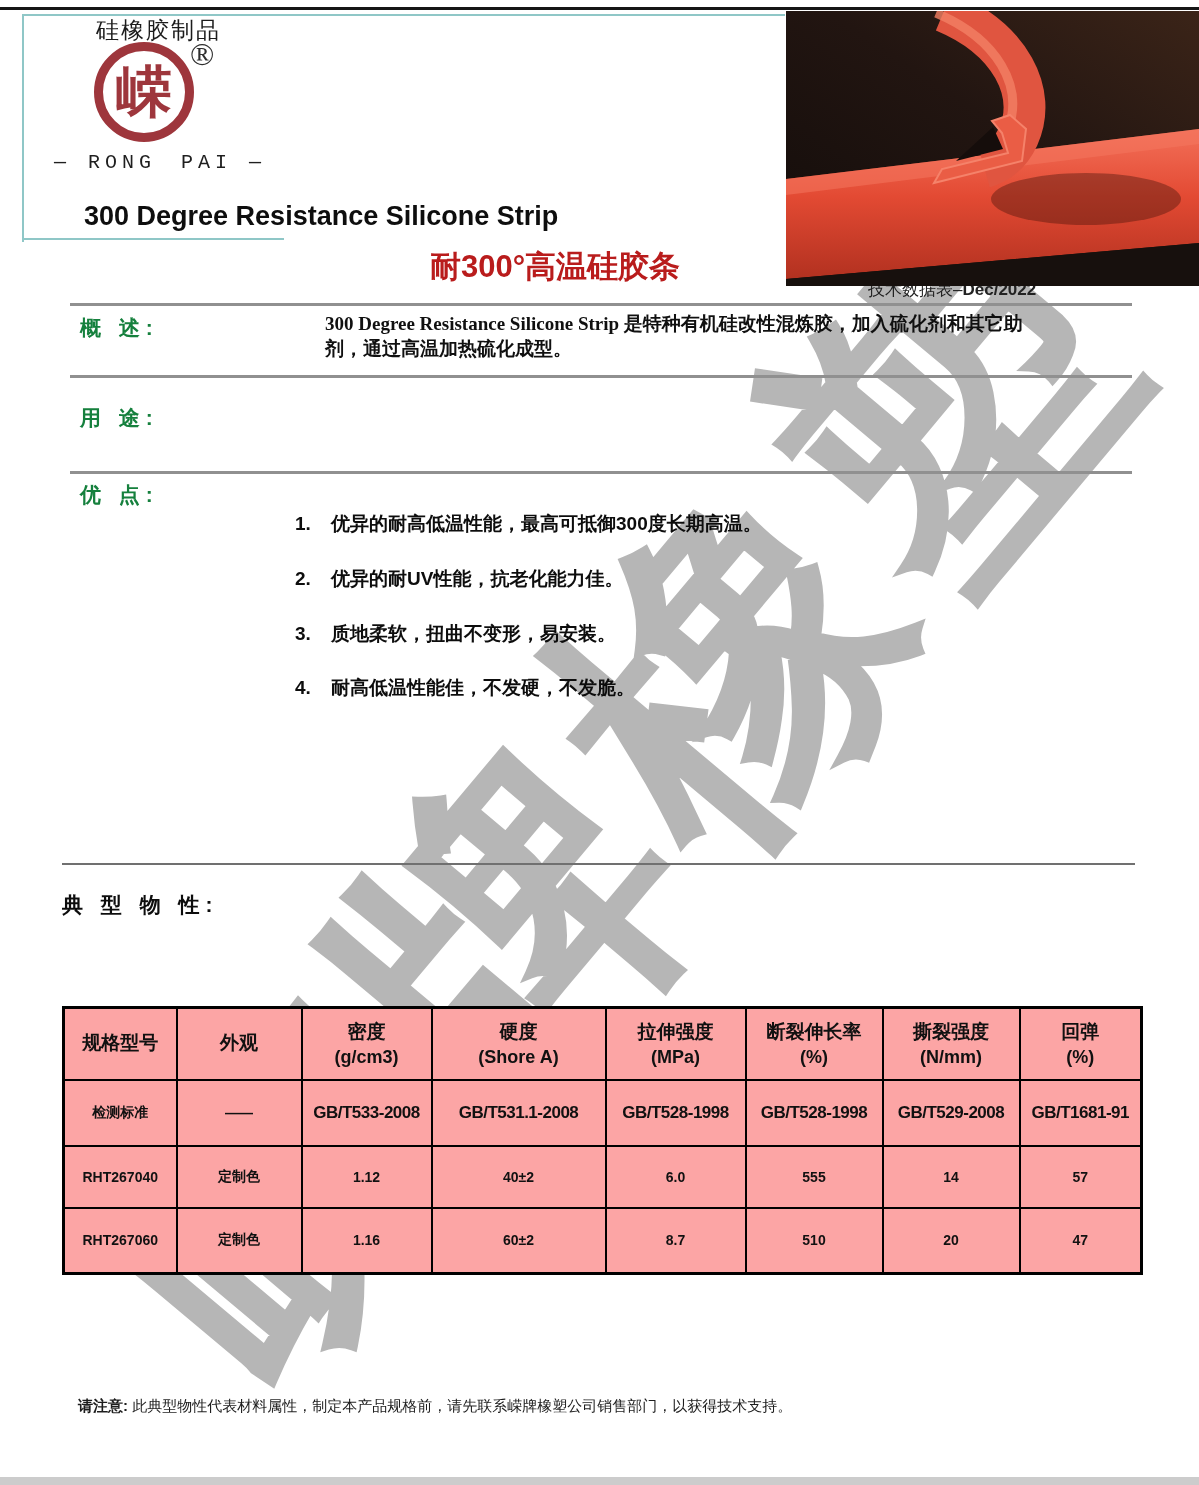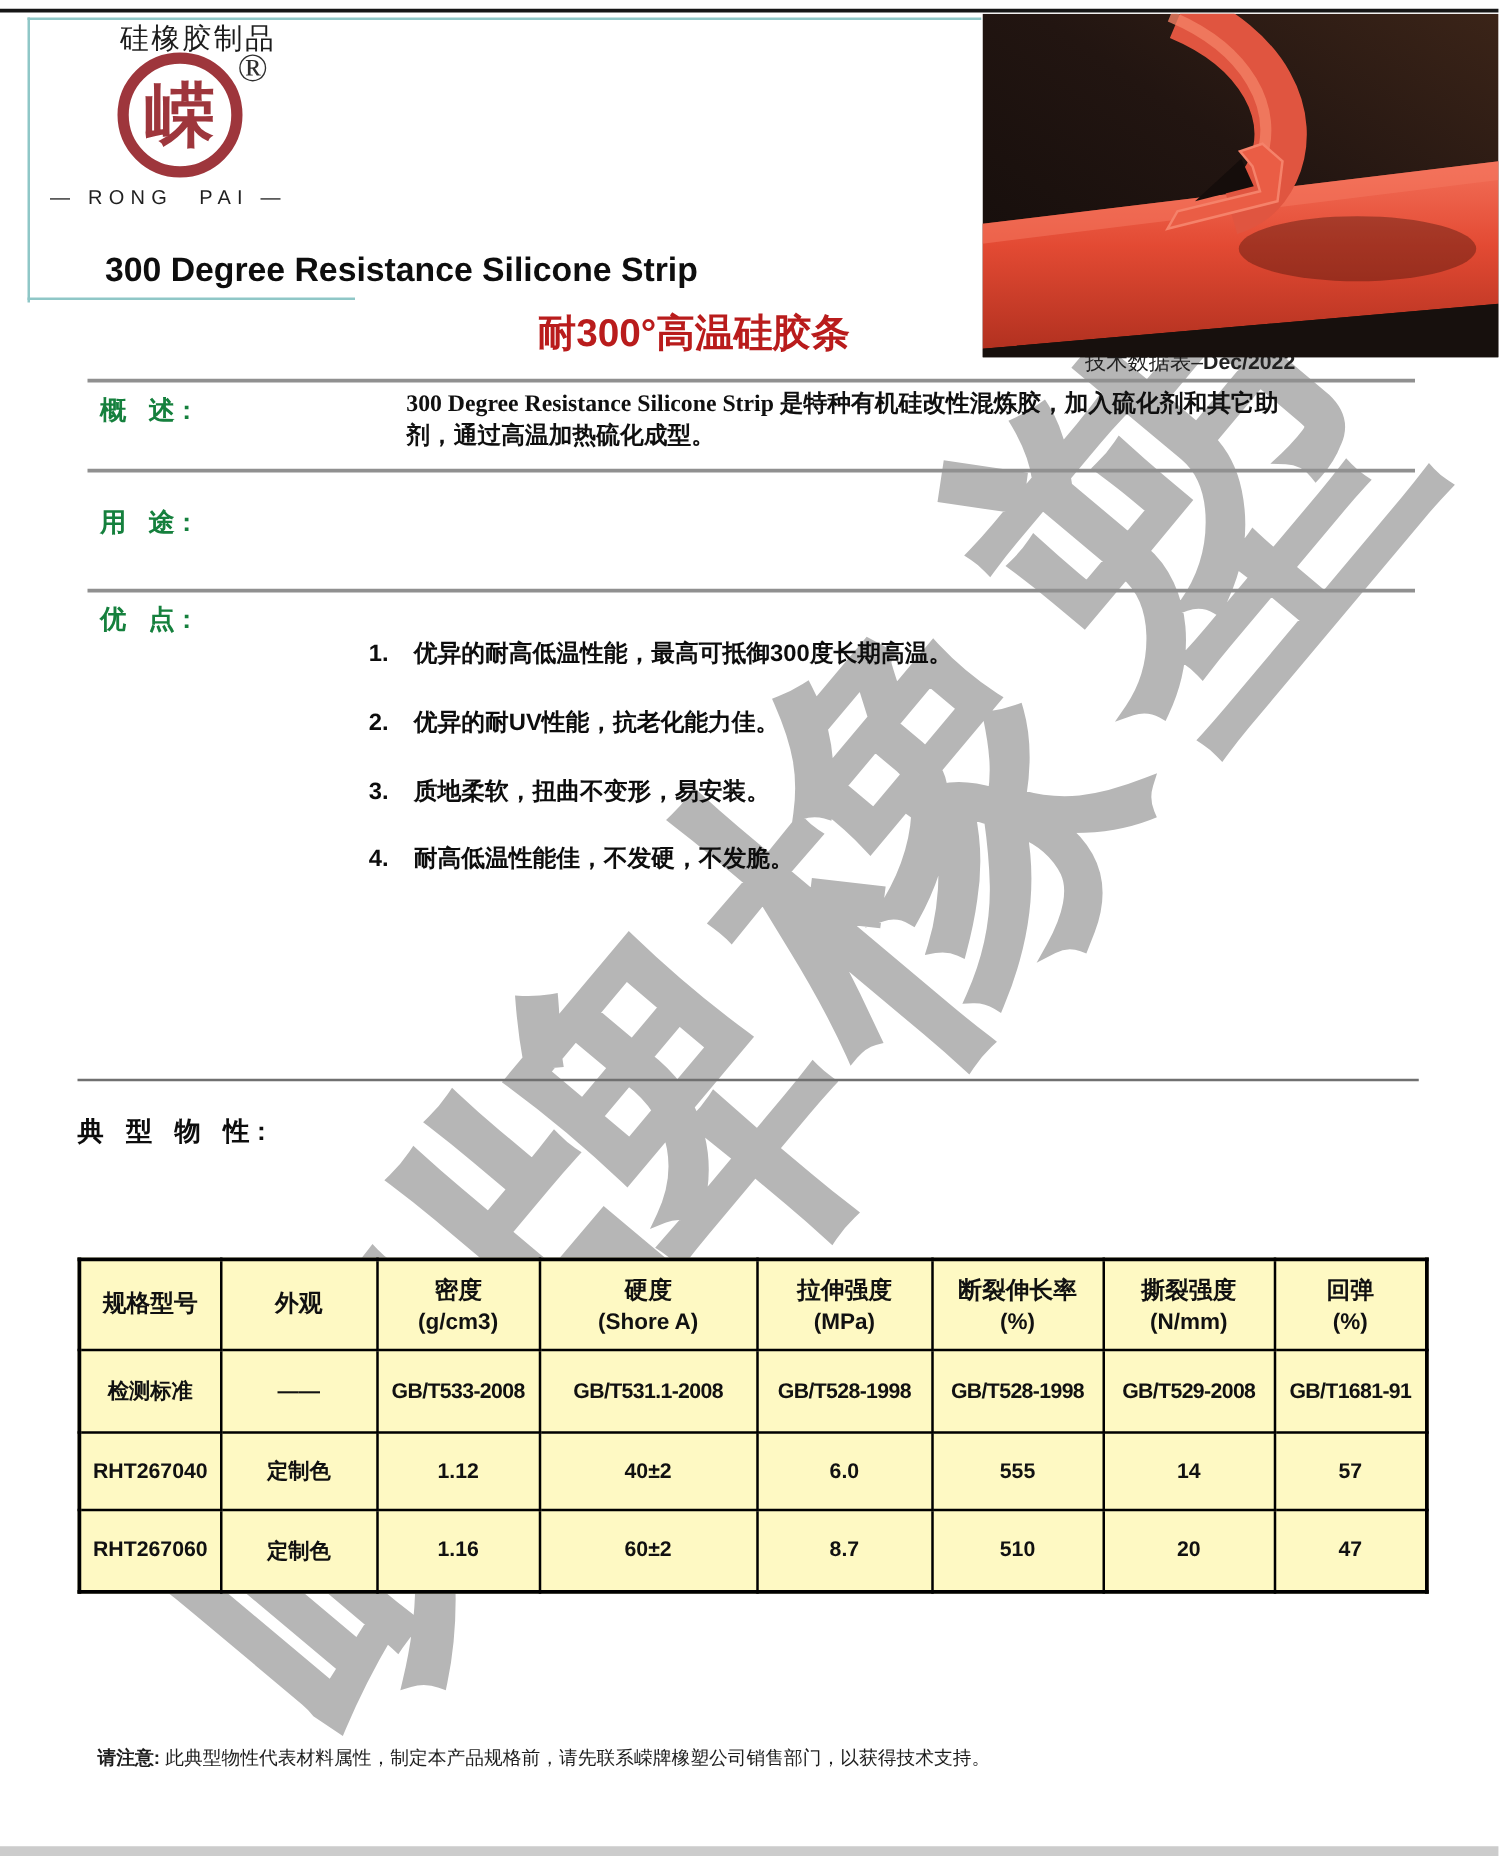--- a/index.html
+++ b/index.html
@@ -22,22 +22,22 @@
   .teal-bottom{left:22px;top:238px;width:262px;height:2px;background:#8fc7c7;}
   
   .brand-label{left:96px;top:15px;font-size:23px;letter-spacing:2px;color:#1c1c1c;}
   .logo-ring{
     left:94px;top:42px;width:100px;height:100px;border:9px solid #9e363c;
     border-radius:50%;box-sizing:border-box;display:flex;align-items:center;justify-content:center;
   }
   .logo-char{font-size:56px;font-weight:bold;color:#9e363c;line-height:1;}
   .reg-mark{left:190px;top:36px;font-size:32px;color:#2f2f2f;font-family:"Liberation Serif",serif;}
   .rongpai{
-    left:40px;top:148px;width:226px;text-align:left;
-    font-family:Liberation Sans, sans-serif;font-size:16px;letter-spacing:5px;color:#1f1f1f;
+    left:40px;top:148px;width:226px;text-align:right;
+    font-family:Liberation Mono, monospace;font-size:20px;letter-spacing:5px;color:#1f1f1f;
   }
   .title-en{left:84px;top:189px;font-size:27px;font-weight:bold;color:#0e0e0e;margin-top:12px;}
   .title-cn{left:255px;top:246px;width:600px;text-align:center;font-size:31px;font-weight:bold;color:#b91c1c;}
   .tds-line{left:868px;top:278px;font-size:17px;color:#222;}
   .tds-line b{font-weight:bold;}
   
   .photo{left:786px;top:11px;width:413px;height:275px;}
   
   .rule{height:3px;background:#909090;}
   .rule-1{left:70px;top:303px;width:1062px;}
@@ -54,35 +54,35 @@
   .usage-label{left:80px;top:404px;}
   .usage-body{left:325px;top:396px;width:800px;}
   .adv-label{left:80px;top:481px;}
   .adv-list{left:295px;top:513px;width:680px;display:flex;flex-direction:column;gap:32px;}
   .adv-item{display:flex;font-size:19px;font-weight:bold;color:#0d0d0d;line-height:1.2;}
   .adv-num{width:36px;flex:0 0 36px;}
   
   .props-heading{left:62px;top:891px;font-size:21px;font-weight:bold;letter-spacing:6px;color:#0d0d0d;}
   table.props{
     position:absolute;left:62px;top:1006px;width:1078px;z-index:1;
-    border-collapse:collapse;table-layout:fixed;background:#fef9c3;
+    border-collapse:collapse;table-layout:fixed;background:#fca5a5;
     border:3px solid #000;
   }
   table.props td,table.props th{
     border:2px solid #000;text-align:center;vertical-align:middle;
     padding:0 2px;overflow:hidden;
   }
   tr.hdr{height:72px;}
   tr.std{height:66px;}
   tr.d1{height:62px;}
   tr.d2{height:66px;}
   .col-label{font-size:19px;font-weight:bold;}
   .col-unit{font-size:18px;font-weight:bold;margin-top:2px;}
   .std-val{font-size:17px;font-weight:bold;letter-spacing:-0.5px;white-space:nowrap;}
-  .cell-val{font-size:17px;font-weight:bold;margin-top:40px;}
+  .cell-val{font-size:14px;font-weight:bold;margin-top:40px;}
   
   .note{left:78px;top:1397px;width:1060px;font-size:15px;color:#1d1d1d;}
   .note b{font-weight:bold;}
   .bottom-bar{left:0;top:1477px;width:1199px;height:8px;background:#cccccc;}
 </style>
 </head>
 <body>
 
 <div class="page">
 

